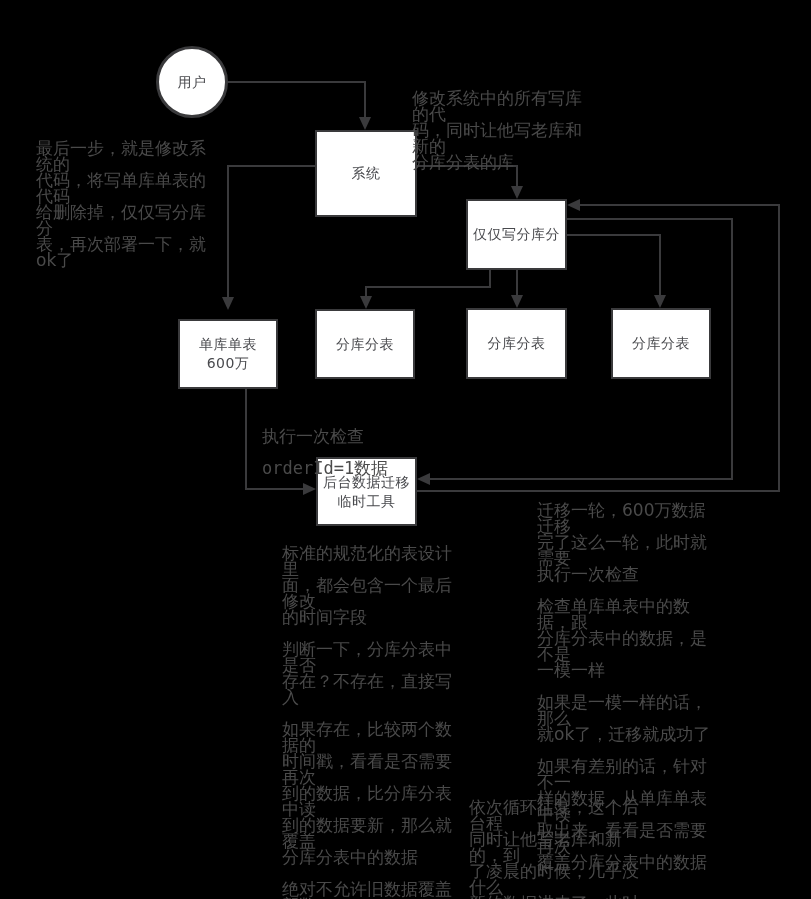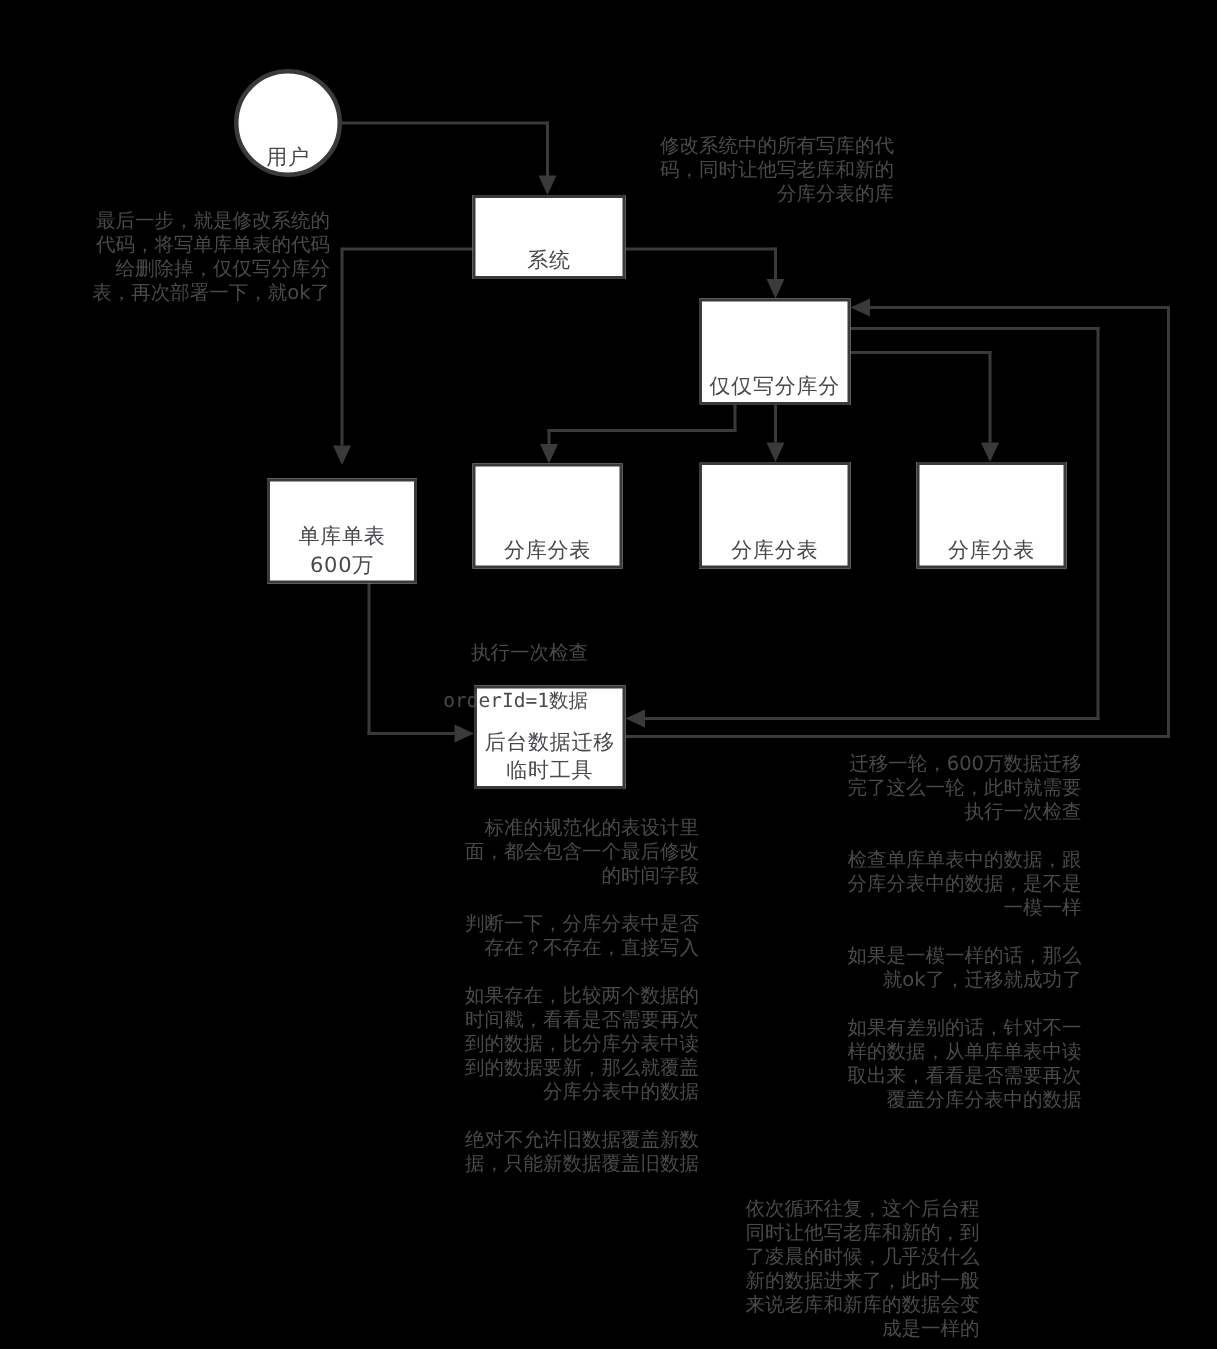--- a/index.html
+++ b/index.html
@@ -4,30 +4,30 @@
 <style>
   :root{
     --background:#000000; --line:#3a3a3c; --node-fill:#ffffff;
     --node-text:#48494d; --note-text:#4a4a4a;
   }
   *{margin:0;padding:0;box-sizing:border-box;}
   html,body{background:var(--background);}
   body{font-family:"DejaVu Sans",sans-serif;}
   .canvas{position:relative;width:811px;height:899px;background:var(--background);overflow:hidden;}
   .node{position:absolute;background:var(--node-fill);border:2px solid var(--line);
-        color:var(--node-text);display:flex;align-items:flex-end;justify-content:center;
+        color:var(--node-text);display:flex;align-items:center;justify-content:center;
         text-align:center;font-size:14px;line-height:19px;white-space:pre-line;letter-spacing:.5px;}
   .circle{border-radius:50%;border-width:3px;}
   .seg{position:absolute;background:var(--line);}
   .ad,.al,.ar{position:absolute;width:0;height:0;}
   .ad{border-left:6px solid transparent;border-right:6px solid transparent;border-top:13px solid var(--line);}
   .al{border-top:6px solid transparent;border-bottom:6px solid transparent;border-right:13px solid var(--line);}
   .ar{border-top:6px solid transparent;border-bottom:6px solid transparent;border-left:13px solid var(--line);}
-  .note{position:absolute;color:var(--note-text);font-size:13px;line-height:16px;
-        text-align:right;white-space:pre-line;}
+  .note{position:absolute;color:var(--note-text);font-size:17px;line-height:16px;
+        text-align:left;white-space:pre-line;}
   .mono{font-family:"DejaVu Sans Mono",monospace;}
 </style>
 </head>
 <body>
 
 <div class="canvas">
 
   <div class="seg" style="left:226px;top:81px;width:140px;height:2px"></div>
   <div class="seg" style="left:364px;top:81px;width:2px;height:40px"></div>
   <div class="ad" style="left:359px;top:117px"></div>
@@ -63,21 +63,21 @@
   <div class="al" style="left:567px;top:199px"></div>
 
   <div class="seg" style="left:245px;top:380px;width:2px;height:110px"></div>
   <div class="seg" style="left:245px;top:488px;width:58px;height:2px"></div>
   <div class="ar" style="left:303px;top:483px"></div>
 
   <div class="node circle" style="left:156px;top:46px;width:72px;height:72px">
     <span>用户</span>
   </div>
 
-  <div class="node" style="left:315px;top:130px;width:102px;height:56px">
+  <div class="node" style="left:315px;top:130px;width:102px;height:87px">
     <span>系统</span>
   </div>
 
   <div class="node" style="left:466px;top:199px;width:101px;height:71px">
     <span>仅仅写分库分</span>
   </div>
 
   <div class="node" style="left:178px;top:319px;width:100px;height:70px">
     <span>单库单表
 600万</span>

